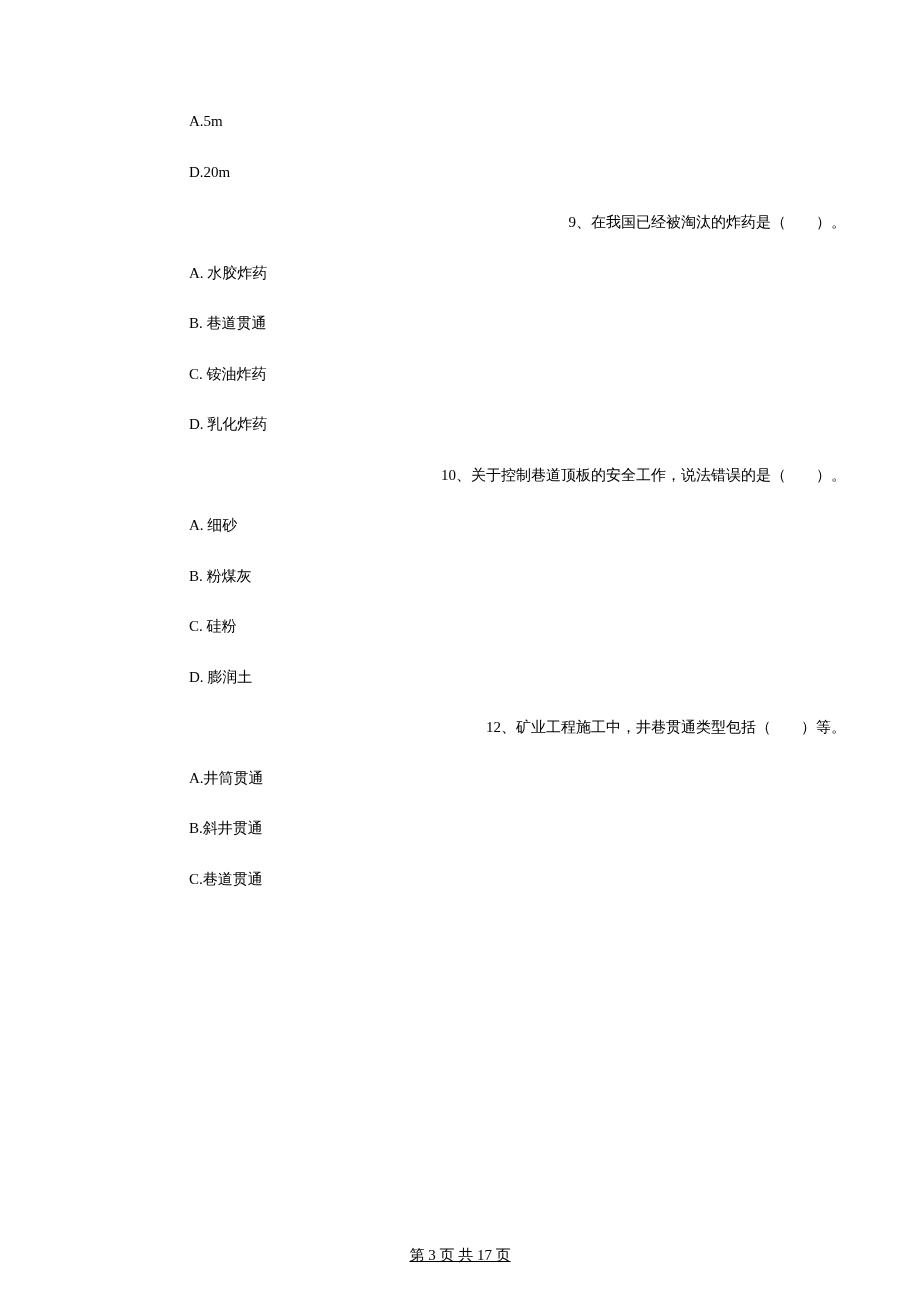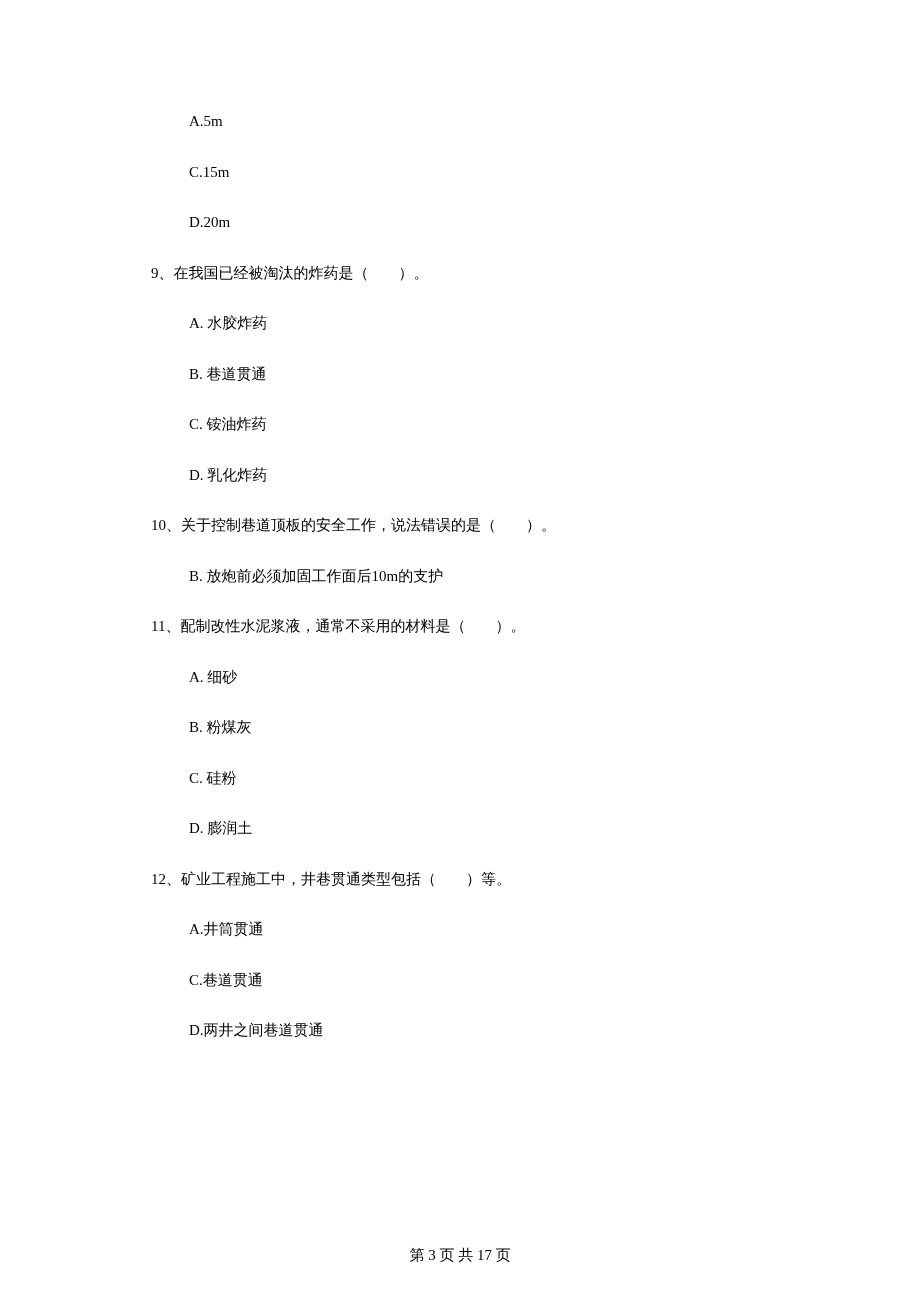--- a/index.html
+++ b/index.html
@@ -14,56 +14,55 @@
     font-size: 15px;
   }
   .page-content {
     padding: 110px 74px 0px 135px;
   }
   .option-line {
     margin: 0 0 28px 54px;
     line-height: 1.5;
   }
   .question-line {
-    margin: 0 0 28px 16px;
+    margin: 0 0 28px 8px;
     line-height: 1.5;
+    text-align: right;
   }
   .footer {
     position: absolute;
     bottom: 37px;
     left: 0;
     right: 0;
     text-align: center;
     font-size: 15px;
+    text-decoration: underline;
   }
 </style>
 </head>
 <body>
 
 <div class="page-content">
 
   <div class="option-line">A.5m</div>
-  <div class="option-line">C.15m</div>
   <div class="option-line">D.20m</div>
 
   <div class="question-line">9、在我国已经被淘汰的炸药是（　　）。</div>
   <div class="option-line">A.  水胶炸药</div>
   <div class="option-line">B.  巷道贯通</div>
   <div class="option-line">C.  铵油炸药</div>
   <div class="option-line">D.  乳化炸药</div>
 
   <div class="question-line">10、关于控制巷道顶板的安全工作，说法错误的是（　　）。</div>
-  <div class="option-line">B.  放炮前必须加固工作面后10m的支护</div>
 
-  <div class="question-line">11、配制改性水泥浆液，通常不采用的材料是（　　）。</div>
   <div class="option-line">A.  细砂</div>
   <div class="option-line">B.  粉煤灰</div>
   <div class="option-line">C.  硅粉</div>
   <div class="option-line">D.  膨润土</div>
 
   <div class="question-line">12、矿业工程施工中，井巷贯通类型包括（　　）等。</div>
   <div class="option-line">A.井筒贯通</div>
+  <div class="option-line">B.斜井贯通</div>
   <div class="option-line">C.巷道贯通</div>
-  <div class="option-line">D.两井之间巷道贯通</div>
 
 </div>
 
 <div class="footer">第 3 页 共 17 页</div>
 
 </body></html>

